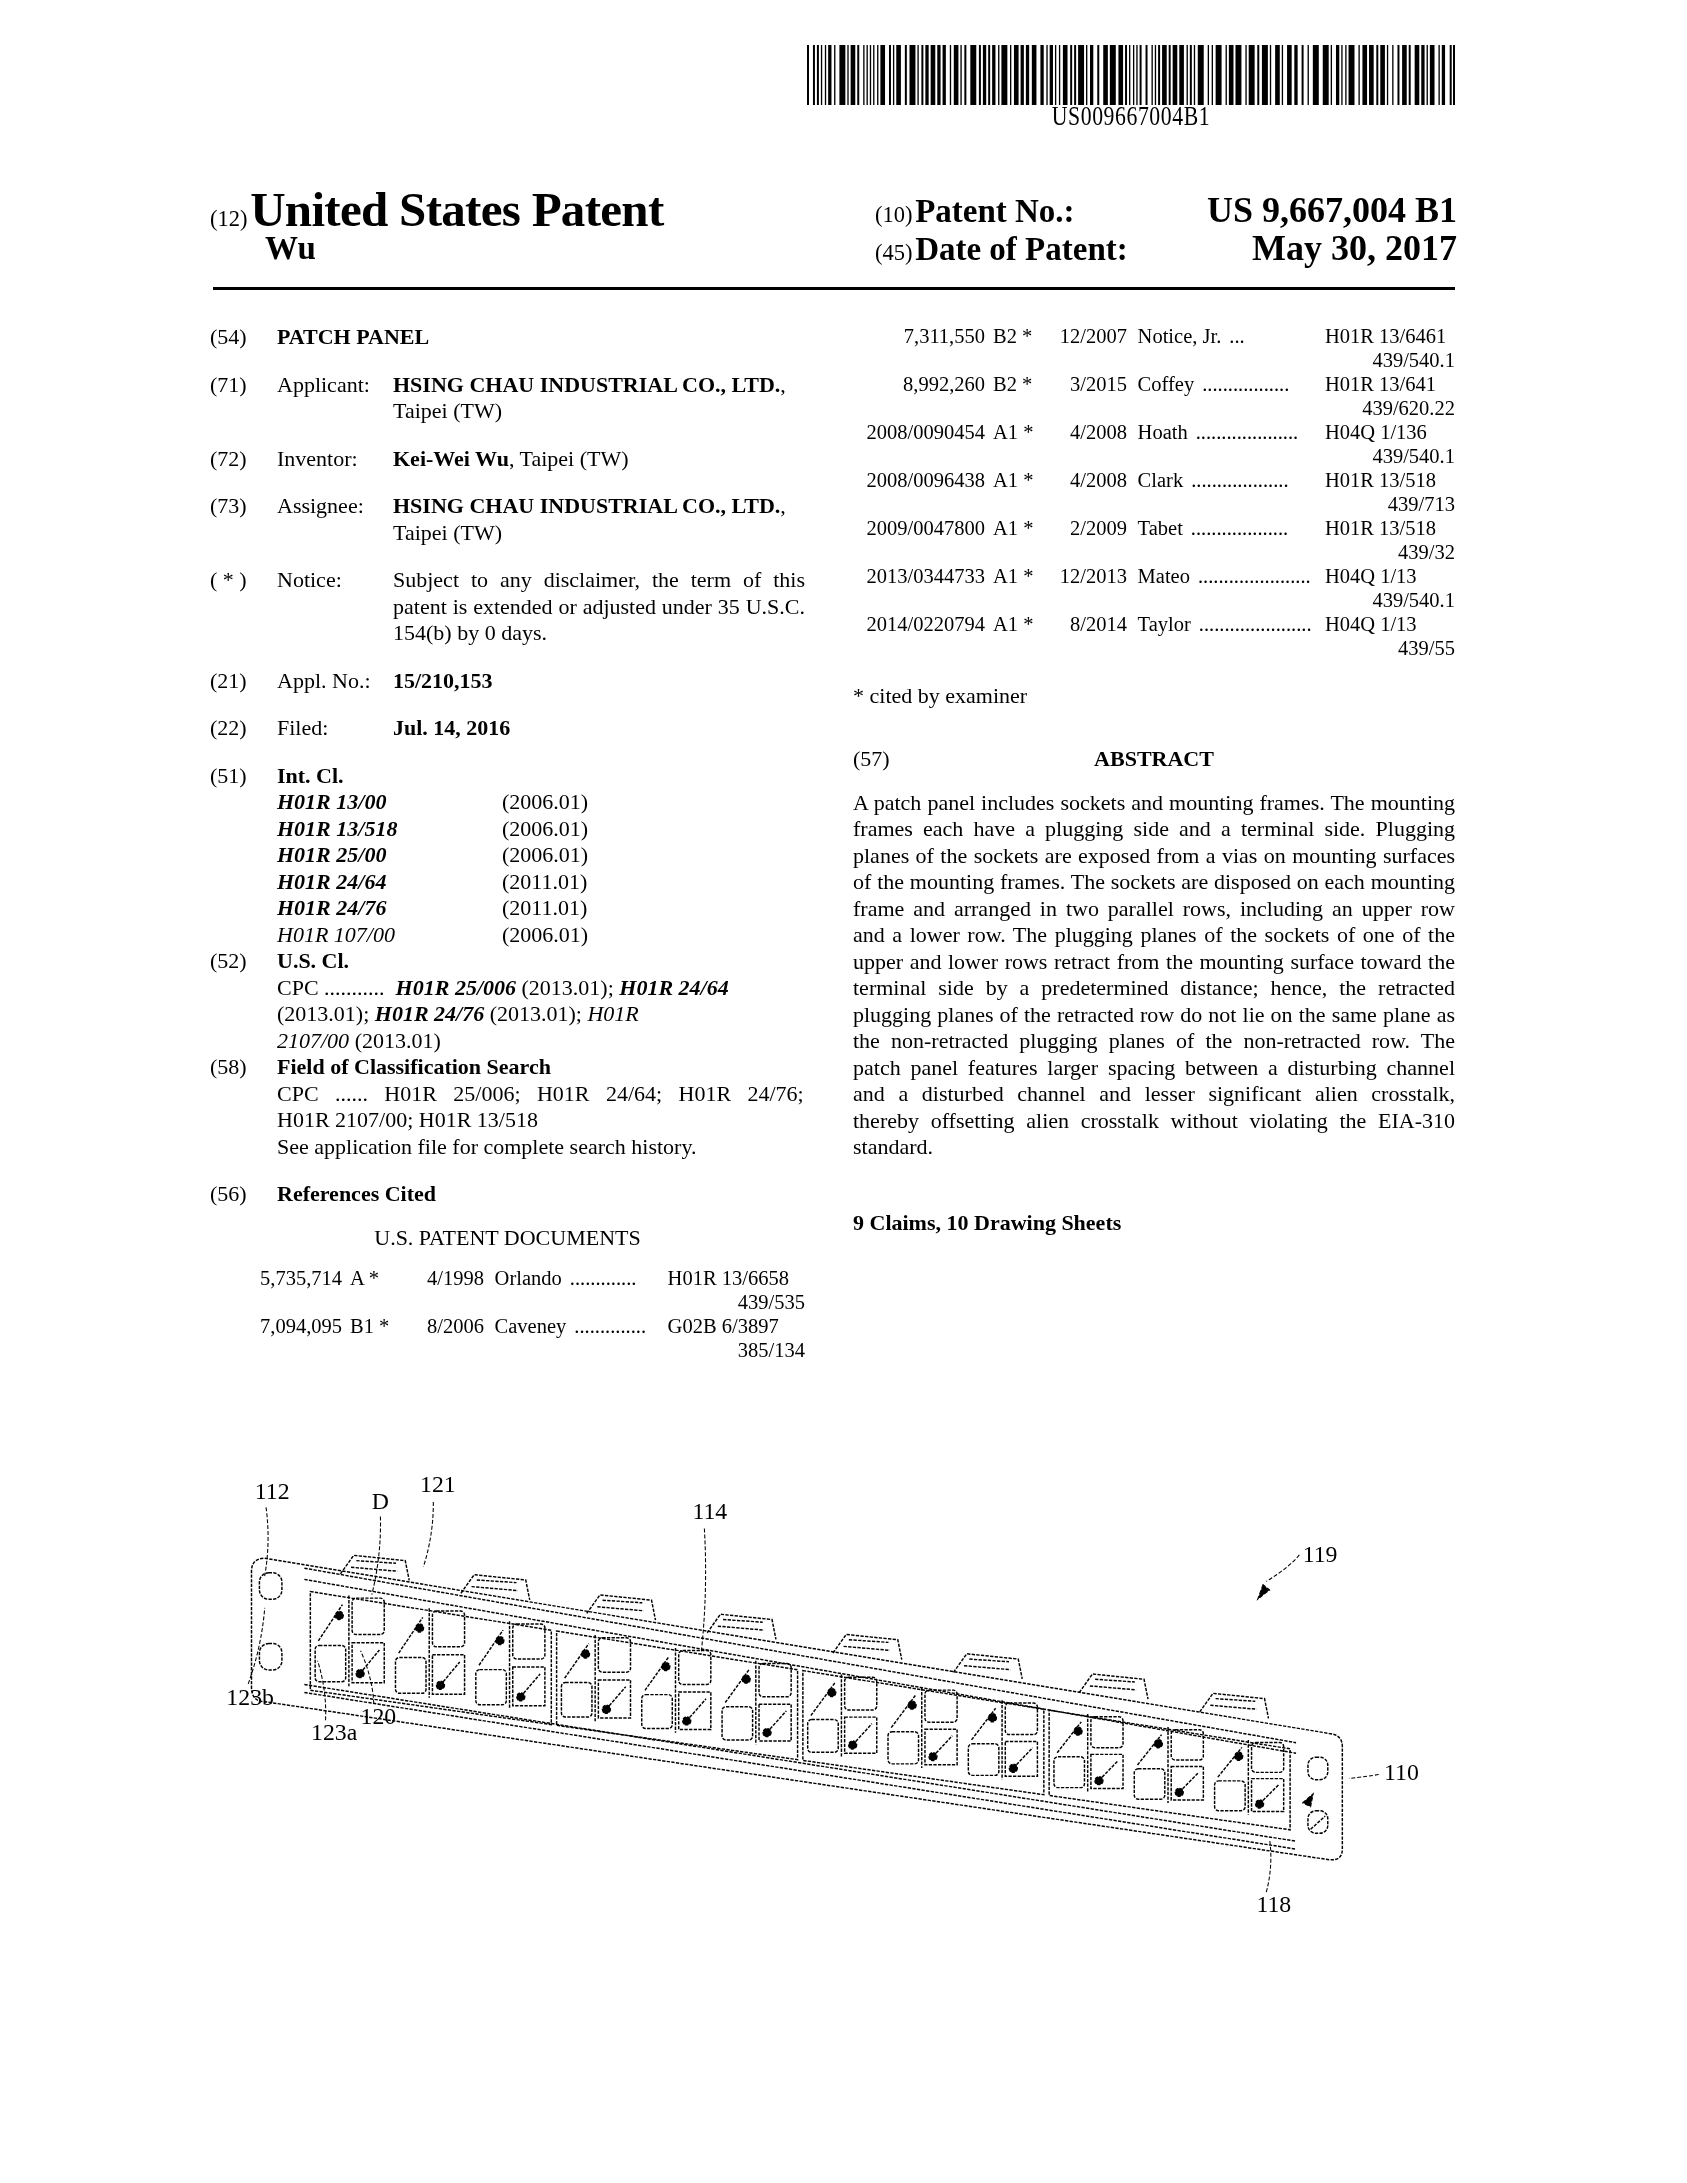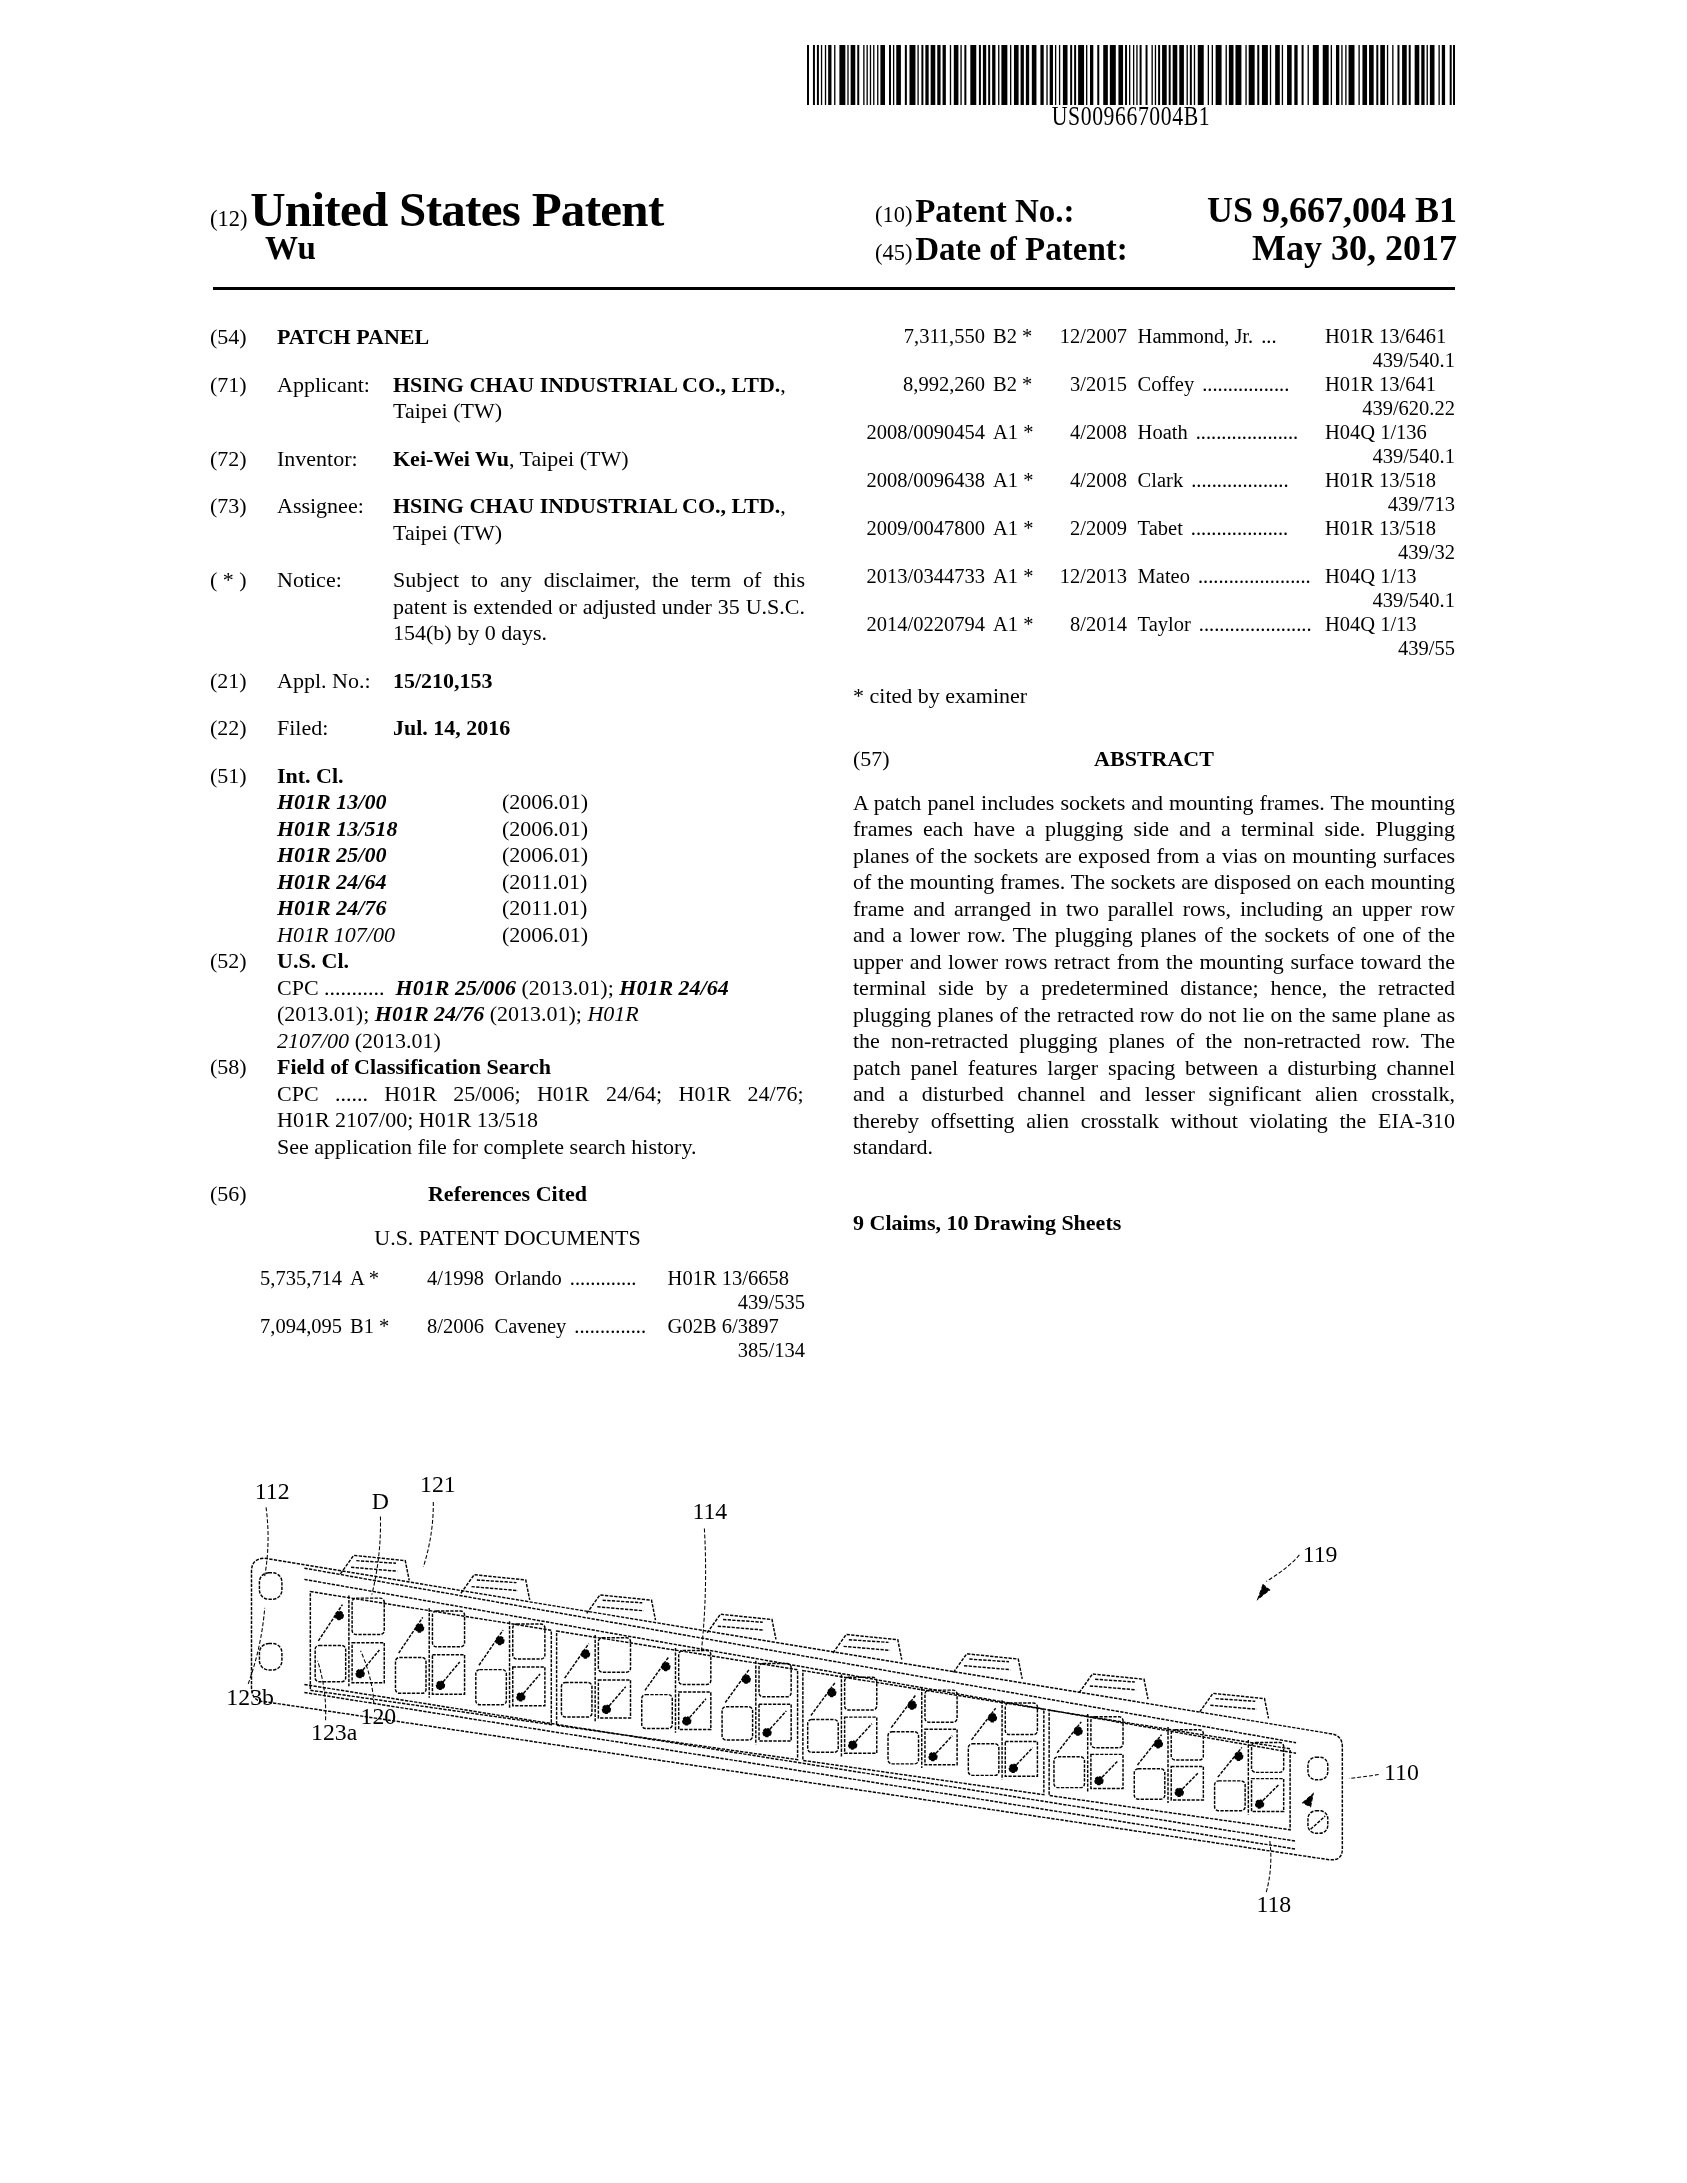--- a/index.html
+++ b/index.html
@@ -34,21 +34,21 @@
   .fbody { flex: 1; }
   .b { font-weight: bold; }
   .i { font-style: italic; }
   .bi { font-weight: bold; font-style: italic; }
   .justify { text-align: justify; }
 
   .intcl-row { display: flex; }
   .intcl-code { width: 225px; }
   .cpc-line { text-align: left; }
 
-  .ref-title { text-align: center; font-weight: bold; }
+  .ref-title { font-weight: bold; }
   .ref-sub { text-align: center; margin: 17px 0 14.6px; }
   .ref-table { width: 100%; border-collapse: collapse; font-size: 20.5px; line-height: 24px; }
   .ref-table td { padding: 0; vertical-align: top; white-space: nowrap; }
   .r-num { text-align: right; width: 132px; }
   .r-kind { padding-left: 8px !important; width: 41px; }
   .r-date { text-align: right; width: 93px; }
   .r-name { padding-left: 10.6px !important; }
   .r-cls { text-align: left; }
   .r-sub td { text-align: right; }
 
@@ -355,21 +355,21 @@
     </table>
 </div>
 
 <div id="right-col" class="abs col">
   <table class="ref-table">
       <tbody id="ref-right">
         <tr>
           <td class="r-num">7,311,550</td>
           <td class="r-kind">B2 *</td>
           <td class="r-date">12/2007</td>
-          <td class="r-name"><span>Hammond, Jr.</span><span style="margin-left: 8px;">...</span></td>
+          <td class="r-name"><span>Notice, Jr.</span><span style="margin-left: 8px;">...</span></td>
           <td class="r-cls">H01R 13/6461</td>
         </tr>
         <tr class="r-sub">
           <td colspan="5">439/540.1</td>
         </tr>
         <tr>
           <td class="r-num">8,992,260</td>
           <td class="r-kind">B2 *</td>
           <td class="r-date">3/2015</td>
           <td class="r-name"><span>Coffey</span><span style="margin-left: 8px;">.................</span></td>

